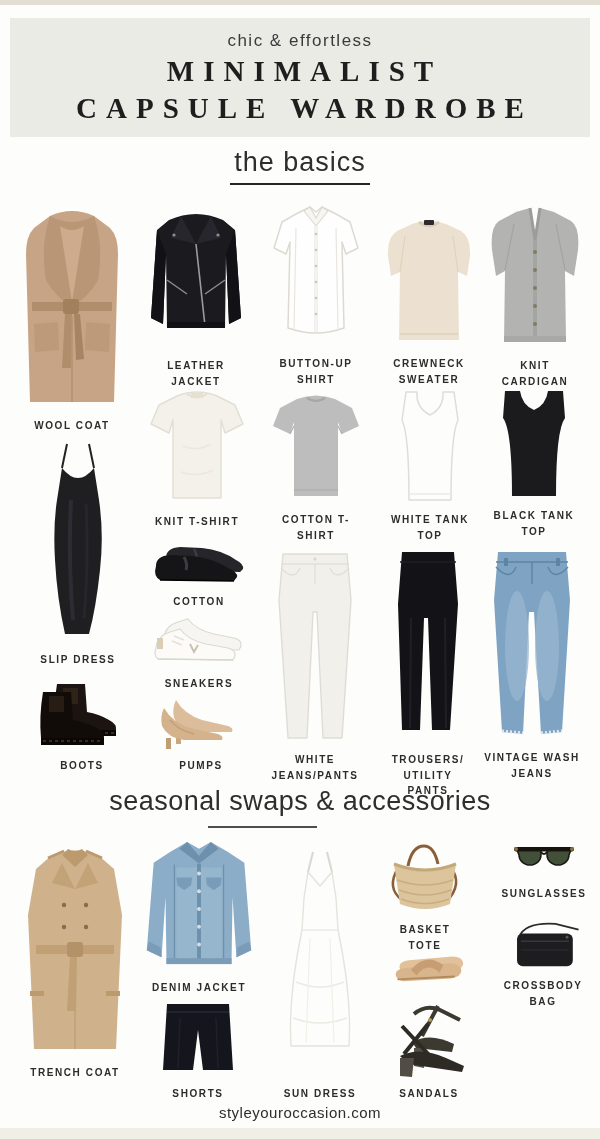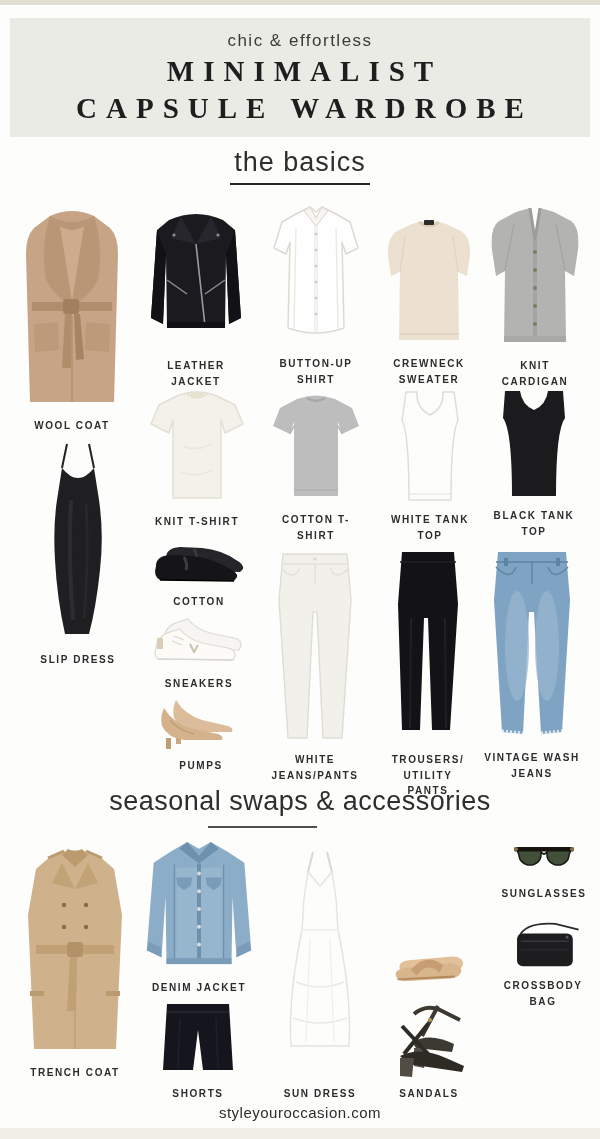--- a/index.html
+++ b/index.html
@@ -302,20 +302,35 @@
         <path d="M18 185 L39 187" stroke="#dfe8ef" stroke-width="3" stroke-dasharray="2 2"></path>
         <path d="M57 187 L78 185" stroke="#dfe8ef" stroke-width="3" stroke-dasharray="2 2"></path>
         <rect x="20" y="12" width="4" height="8" fill="#5e84a4"></rect>
         <rect x="72" y="12" width="4" height="8" fill="#5e84a4"></rect>
       </svg>
     </div>
     <figcaption class="label">VINTAGE WASH
 JEANS</figcaption>
   </figure>
 
+  <figure class="item p-boots">
+    <div class="art">
+      <svg viewBox="0 0 98 72">
+        <path d="M24 6 L52 6 L54 34 Q66 36 76 42 Q84 46 83 52 L22 52 Q20 30 24 6 Z" fill="#1c1410"></path>
+        <rect x="30" y="10" width="15" height="16" fill="#2e2219"></rect>
+        <path d="M22 52 L83 52 L83 58 L22 58 Z" fill="#0b0705"></path>
+        <path d="M24 55 L81 55" stroke="#3a2c1e" stroke-width="2" stroke-dasharray="3 3"></path>
+        <path d="M10 14 L38 14 L40 42 Q52 44 64 50 Q72 54 71 60 L8 60 Q6 38 10 14 Z" fill="#120c09"></path>
+        <rect x="16" y="18" width="15" height="16" fill="#271d14"></rect>
+        <path d="M8 60 L71 60 L71 67 L8 67 Z" fill="#0b0705"></path>
+        <path d="M10 63 L69 63" stroke="#3a2c1e" stroke-width="2" stroke-dasharray="3 3"></path>
+      </svg>
+    </div>
+    <figcaption class="label">BOOTS</figcaption>
+  </figure>
 
   <figure class="item p-pumps">
     <div class="art">
       <svg viewBox="0 0 90 60">
         <path d="M20 10 Q28 24 46 30 L72 36 Q78 38 76 42 L40 42 Q24 40 18 28 Q16 18 20 10 Z" fill="#dcbd9b"></path>
         <rect x="20" y="40" width="5" height="14" fill="#c9a77f"></rect>
         <path d="M8 18 Q16 32 34 38 L62 44 Q68 46 66 50 L28 50 Q12 48 6 36 Q4 26 8 18 Z" fill="#d3b28c"></path>
         <rect x="10" y="48" width="5" height="11" fill="#bf9d75"></rect>
         <path d="M14 30 Q22 40 38 44" stroke="#c3a075" stroke-width="1.5" fill="none"></path>
       </svg>
@@ -394,20 +409,33 @@
         <path d="M30 26 L42 40 L54 26 L58 52 L60 84 Q74 150 71 200 L13 200 Q10 150 24 84 L26 52 Z" fill="#fdfdfb" stroke="#e4e3dc" stroke-width="1.4" stroke-linejoin="round"></path>
         <path d="M24 84 L60 84" stroke="#eceae2" stroke-width="1.4"></path>
         <path d="M18 136 Q42 146 66 136" stroke="#eceae2" fill="none" stroke-width="1.4"></path>
         <path d="M15 172 Q42 182 69 172" stroke="#eceae2" fill="none" stroke-width="1.4"></path>
         <path d="M32 92 Q30 150 28 196 M52 92 Q54 150 56 196" stroke="#f0efe8" fill="none" stroke-width="1.2"></path>
       </svg>
     </div>
     <figcaption class="label">SUN DRESS</figcaption>
   </figure>
 
+  <figure class="item p-basket-tote">
+    <div class="art">
+      <svg viewBox="0 0 82 76">
+        <path d="M24 28 Q28 8 40 8 Q50 8 54 26" fill="none" stroke="#8a5f38" stroke-width="3"></path>
+        <path d="M66 28 Q80 46 62 64" fill="none" stroke="#8a5f38" stroke-width="2.5"></path>
+        <path d="M14 30 Q2 50 18 62" fill="none" stroke="#8a5f38" stroke-width="2.5"></path>
+        <path d="M10 26 Q41 38 72 26 L66 66 Q41 76 16 66 Z" fill="#dcc49c"></path>
+        <path d="M10 26 Q41 38 72 26" stroke="#c3a878" stroke-width="3" fill="none"></path>
+        <path d="M13 42 Q41 52 69 42 M15 52 Q41 62 67 52 M17 61 Q41 70 65 61" stroke="#c9ae80" fill="none" stroke-width="1.5"></path>
+      </svg>
+    </div>
+    <figcaption class="label">BASKET TOTE</figcaption>
+  </figure>
 
   <figure class="item p-sunglasses">
     <div class="art">
       <svg viewBox="0 0 68 38">
         <path d="M7 10 L31 10 L31 15 A11 10 0 0 1 9 15 Z" fill="#42503a" stroke="#1a1712" stroke-width="1.5"></path>
         <path d="M37 10 L61 10 L59 15 A11 10 0 0 1 37 15 Z" fill="#42503a" stroke="#1a1712" stroke-width="1.5"></path>
         <rect x="4" y="7" width="60" height="4.5" rx="2" fill="#17140f"></rect>
         <path d="M31 12 Q34 16 37 12" stroke="#17140f" stroke-width="2" fill="none"></path>
         <circle cx="6" cy="9" r="2" fill="#8c703e"></circle>
         <circle cx="62" cy="9" r="2" fill="#8c703e"></circle>

